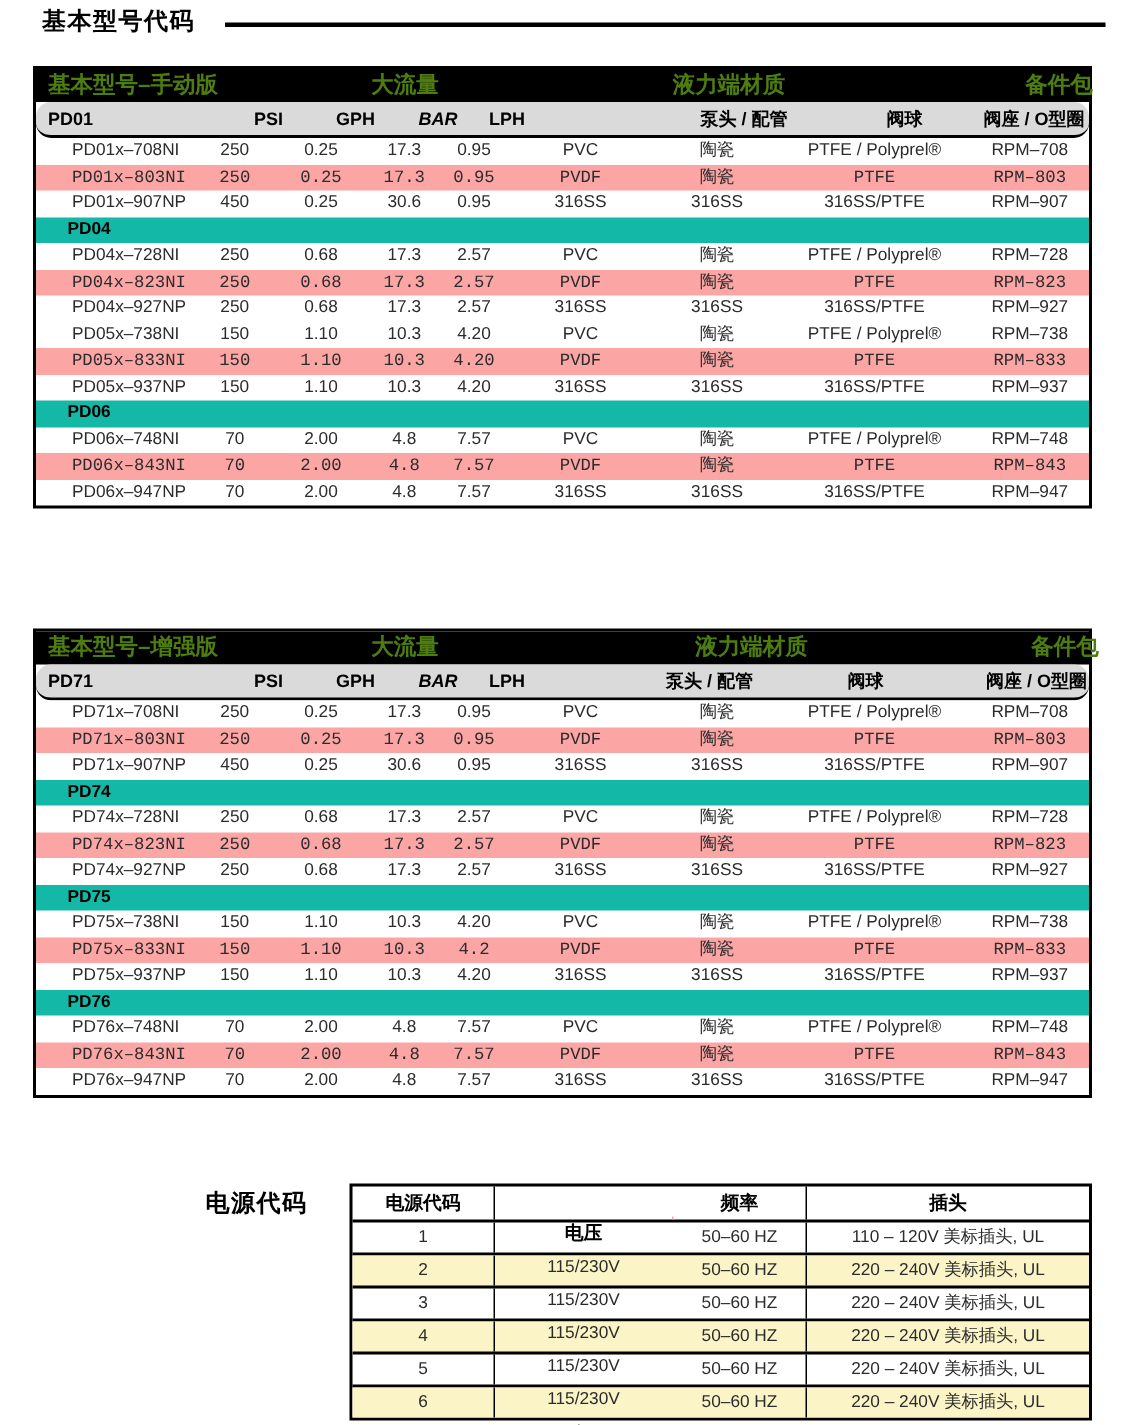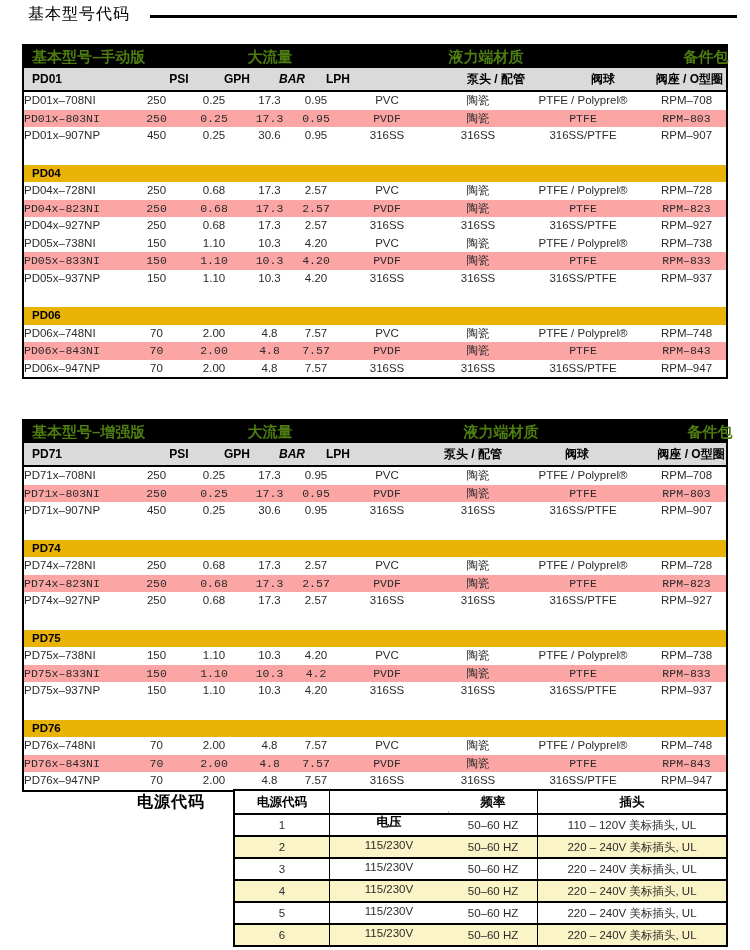--- a/index.html
+++ b/index.html
@@ -1,54 +1,54 @@
 <!DOCTYPE html>
 <html><head>
 <meta charset="utf-8">
 <style>
   html,body{margin:0;padding:0;background:#ffffff;}
   .page{position:relative;width:750px;height:950px;background:#ffffff;overflow:hidden;
         font-family:"Liberation Sans","DejaVu Sans",sans-serif;color:#000;}
 
-  .doc-title{position:absolute;left:28px;top:4px;font-size:16px;font-weight:normal;letter-spacing:1px;white-space:nowrap;}
+  .doc-title{position:absolute;left:28px;top:4px;font-size:16px;font-weight:bold;letter-spacing:1px;white-space:nowrap;}
   .title-rule{position:absolute;left:150px;top:15px;width:587px;height:3px;background:#000;}
 
   
   .spec{position:absolute;left:22px;width:706px;border:2px solid #000;box-sizing:border-box;background:#fff;}
   #spec0{top:44px;}
   #spec1{top:419px;}
 
   .band{position:relative;height:22px;background:#000;color:#4d7c0f;font-weight:bold;font-size:15px;line-height:22px;}
   .band span{position:absolute;top:0;white-space:nowrap;}
   .b1{left:8px;}
   .b2{left:246px;transform:translateX(-50%);}
   .t1 .b3{left:462px;transform:translateX(-50%);}
   .t2 .b3{left:477px;transform:translateX(-50%);}
   .t1 .b4{left:682px;transform:translateX(-50%);}
   .t2 .b4{left:686px;transform:translateX(-50%);}
 
-  .sub{position:relative;height:22px;background:#DADADA;font-weight:bold;font-size:12px;line-height:22px;border-bottom:2px solid #000;}
+  .sub{position:relative;height:22px;background:#DADADA;font-weight:bold;font-size:12px;line-height:22px;border-bottom:2px solid #000;border-radius:10px;}
   .sub span{position:absolute;top:0;white-space:nowrap;}
   .s1{left:8px;}
   .s2{left:155px;transform:translateX(-50%);}
   .s3{left:213px;transform:translateX(-50%);}
   .s4{left:268px;transform:translateX(-50%);font-style:italic;}
   .s5{left:314px;transform:translateX(-50%);}
   .t1 .s6{left:472px;transform:translateX(-50%);}
   .t1 .s7{left:579px;transform:translateX(-50%);}
   .t1 .s8{right:3px;}
   .t2 .s6{left:449px;transform:translateX(-50%);}
   .t2 .s7{left:553px;transform:translateX(-50%);}
   .t2 .s8{left:667px;transform:translateX(-50%);}
 
   .row{display:flex;height:17.5px;line-height:17.5px;font-size:11.5px;color:#2b2b2b;white-space:nowrap;}
   .row.hl{background:#fca5a5;font-family:Liberation Mono, monospace;}
-  .row.section{display:block;background:#eab308;color:#000;font-weight:bold;padding-left:8px;margin-top:20px;}
+  .row.section{display:block;background:#14b8a6;color:#000;font-weight:bold;padding-left:21px;}
   .row span{display:block;text-align:center;overflow:visible;}
-  .c1{width:105px;text-align:left !important;padding-left:0;box-sizing:border-box;}
+  .c1{width:105px;text-align:left !important;padding-left:24px;box-sizing:border-box;}
   .c2{width:55px;}.c3{width:60px;}.c4{width:51px;}.c5{width:42px;}
   .c6{width:100px;}.c7{width:82px;}.c8{width:128px;}.c9{flex:1;}
 
   
   .power-label{position:absolute;left:137px;top:792px;font-size:16px;font-weight:bold;letter-spacing:1px;white-space:nowrap;}
   .power{position:absolute;left:233px;top:789px;width:495px;border:2px solid #000;box-sizing:border-box;background:#fff;}
   .prow{display:flex;height:20px;line-height:20px;font-size:11.5px;border-bottom:2px solid #000;color:#2b2b2b;white-space:nowrap;}
   .prow.head{height:22px;line-height:22px;font-size:12.5px;font-weight:bold;color:#000;}
   .prow.hl{background:#FBF4C6;}
   .power .prow:last-child{border-bottom:none;}

